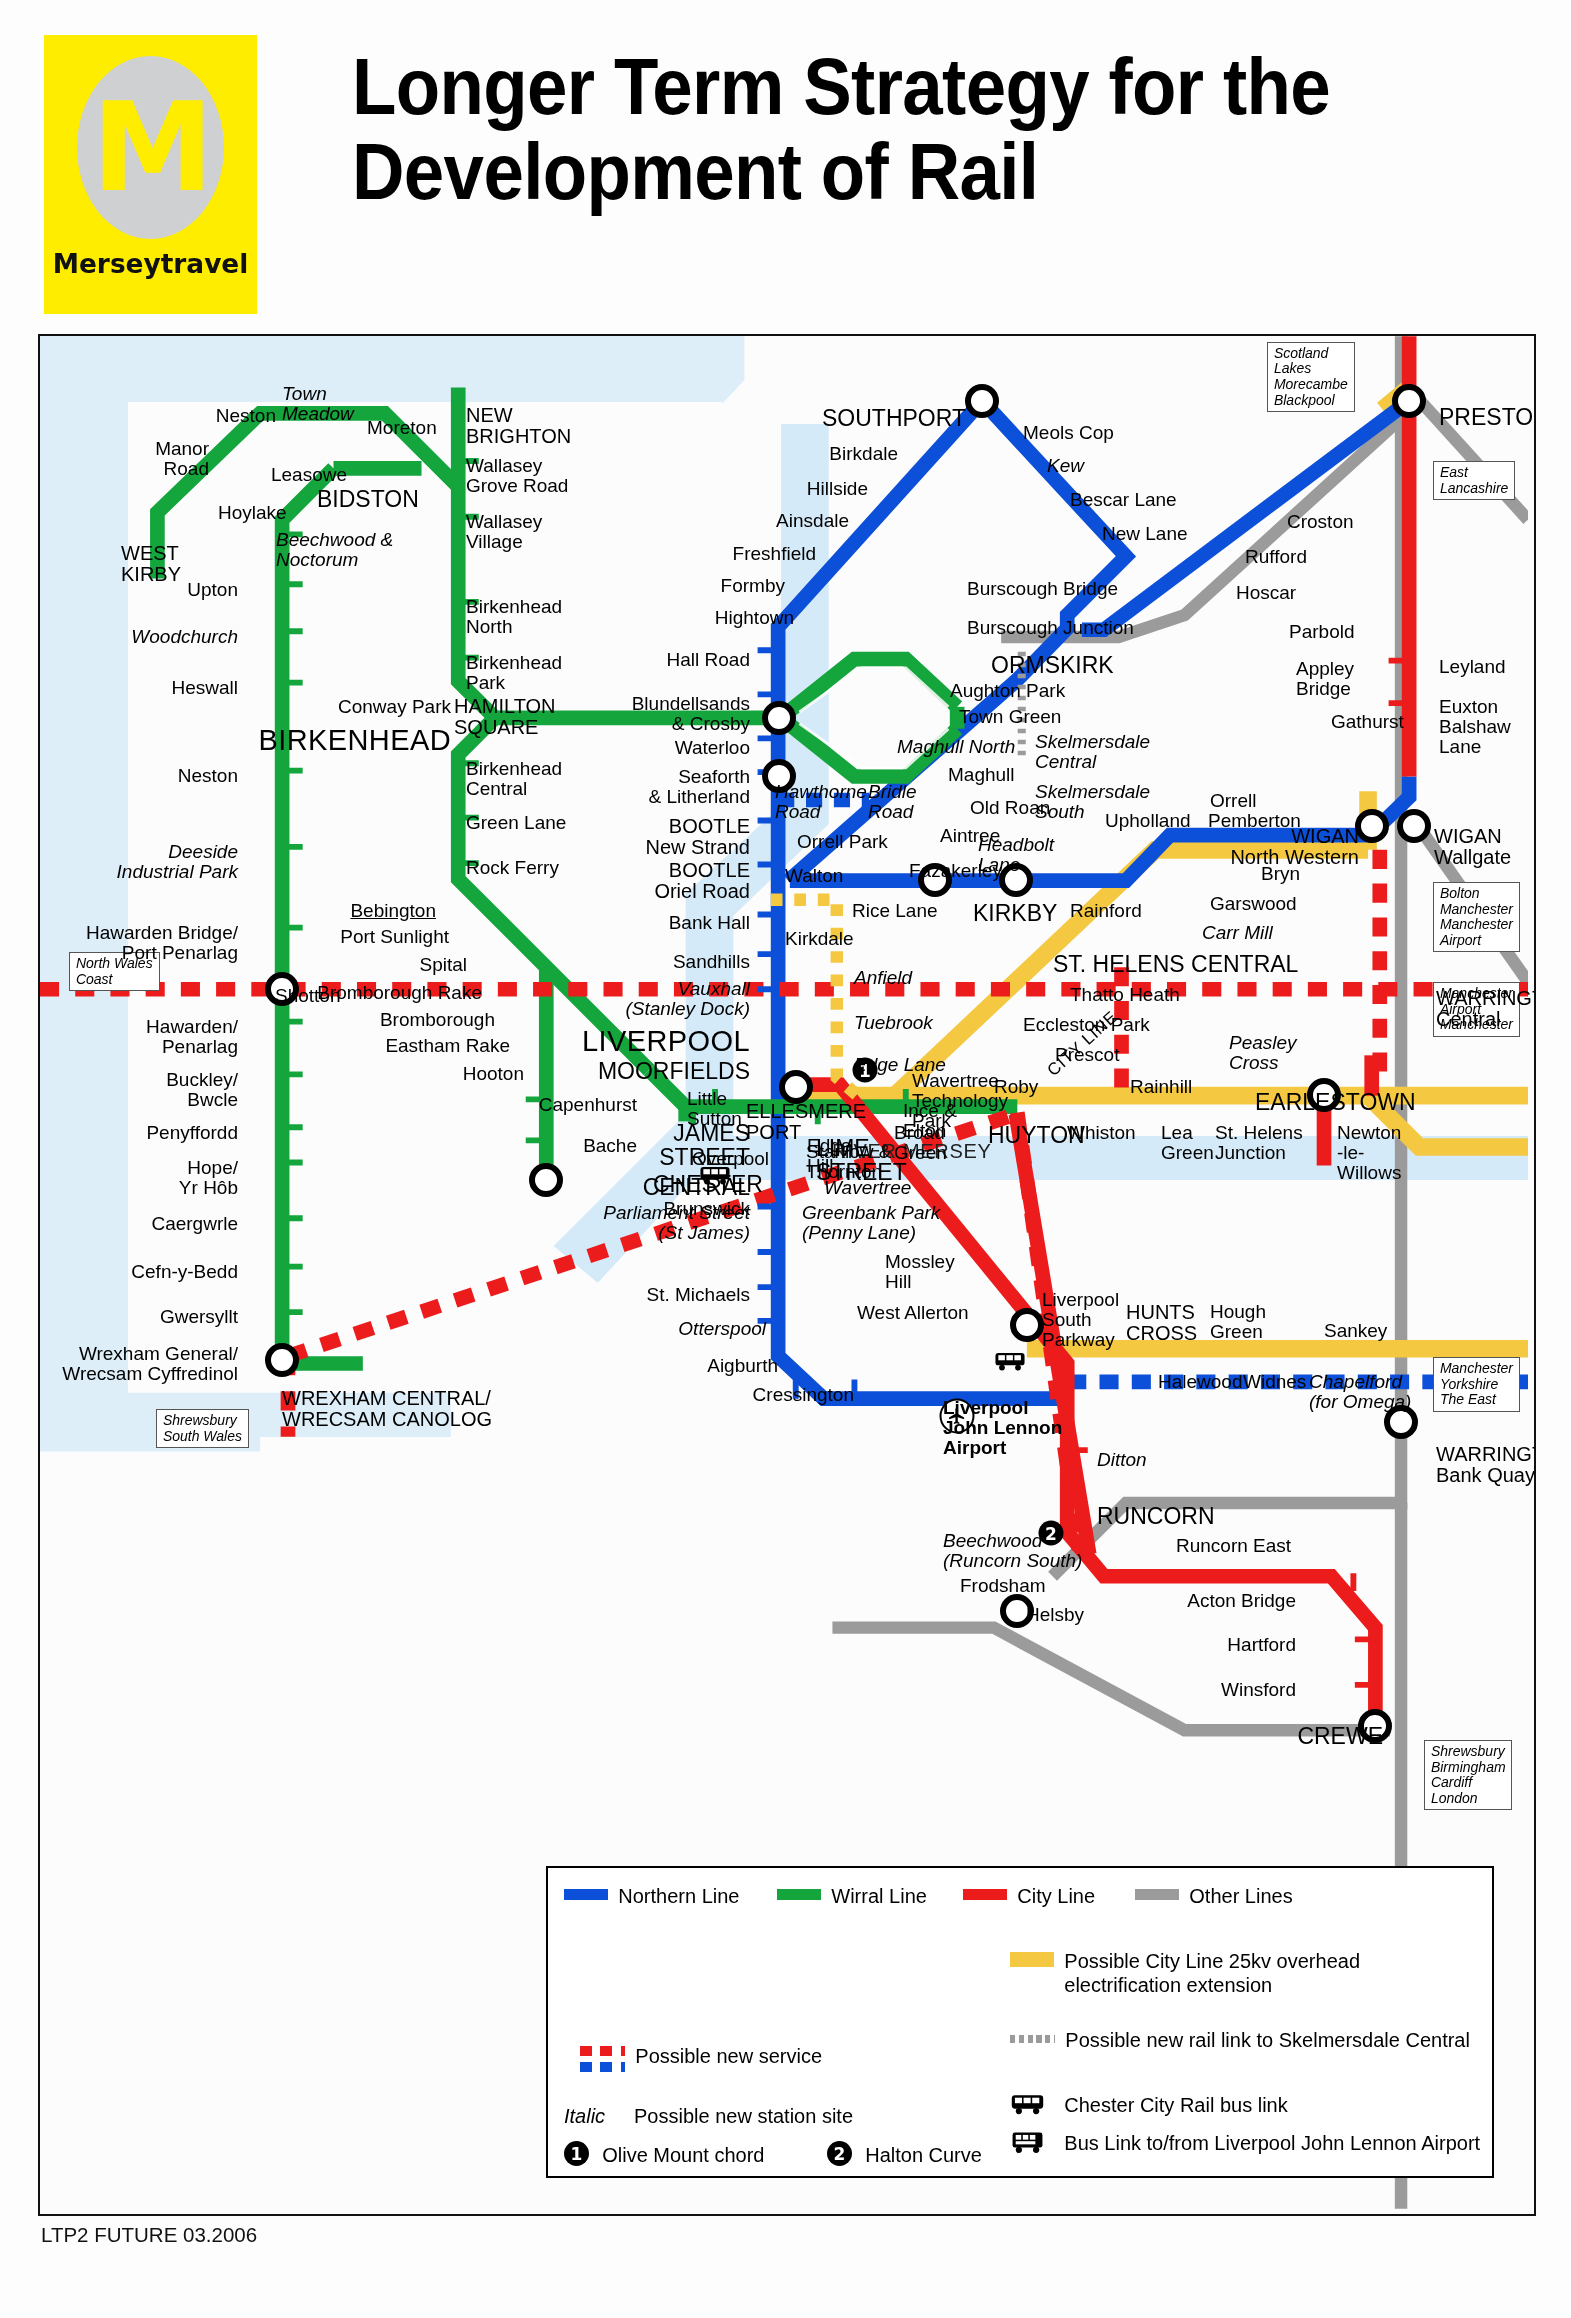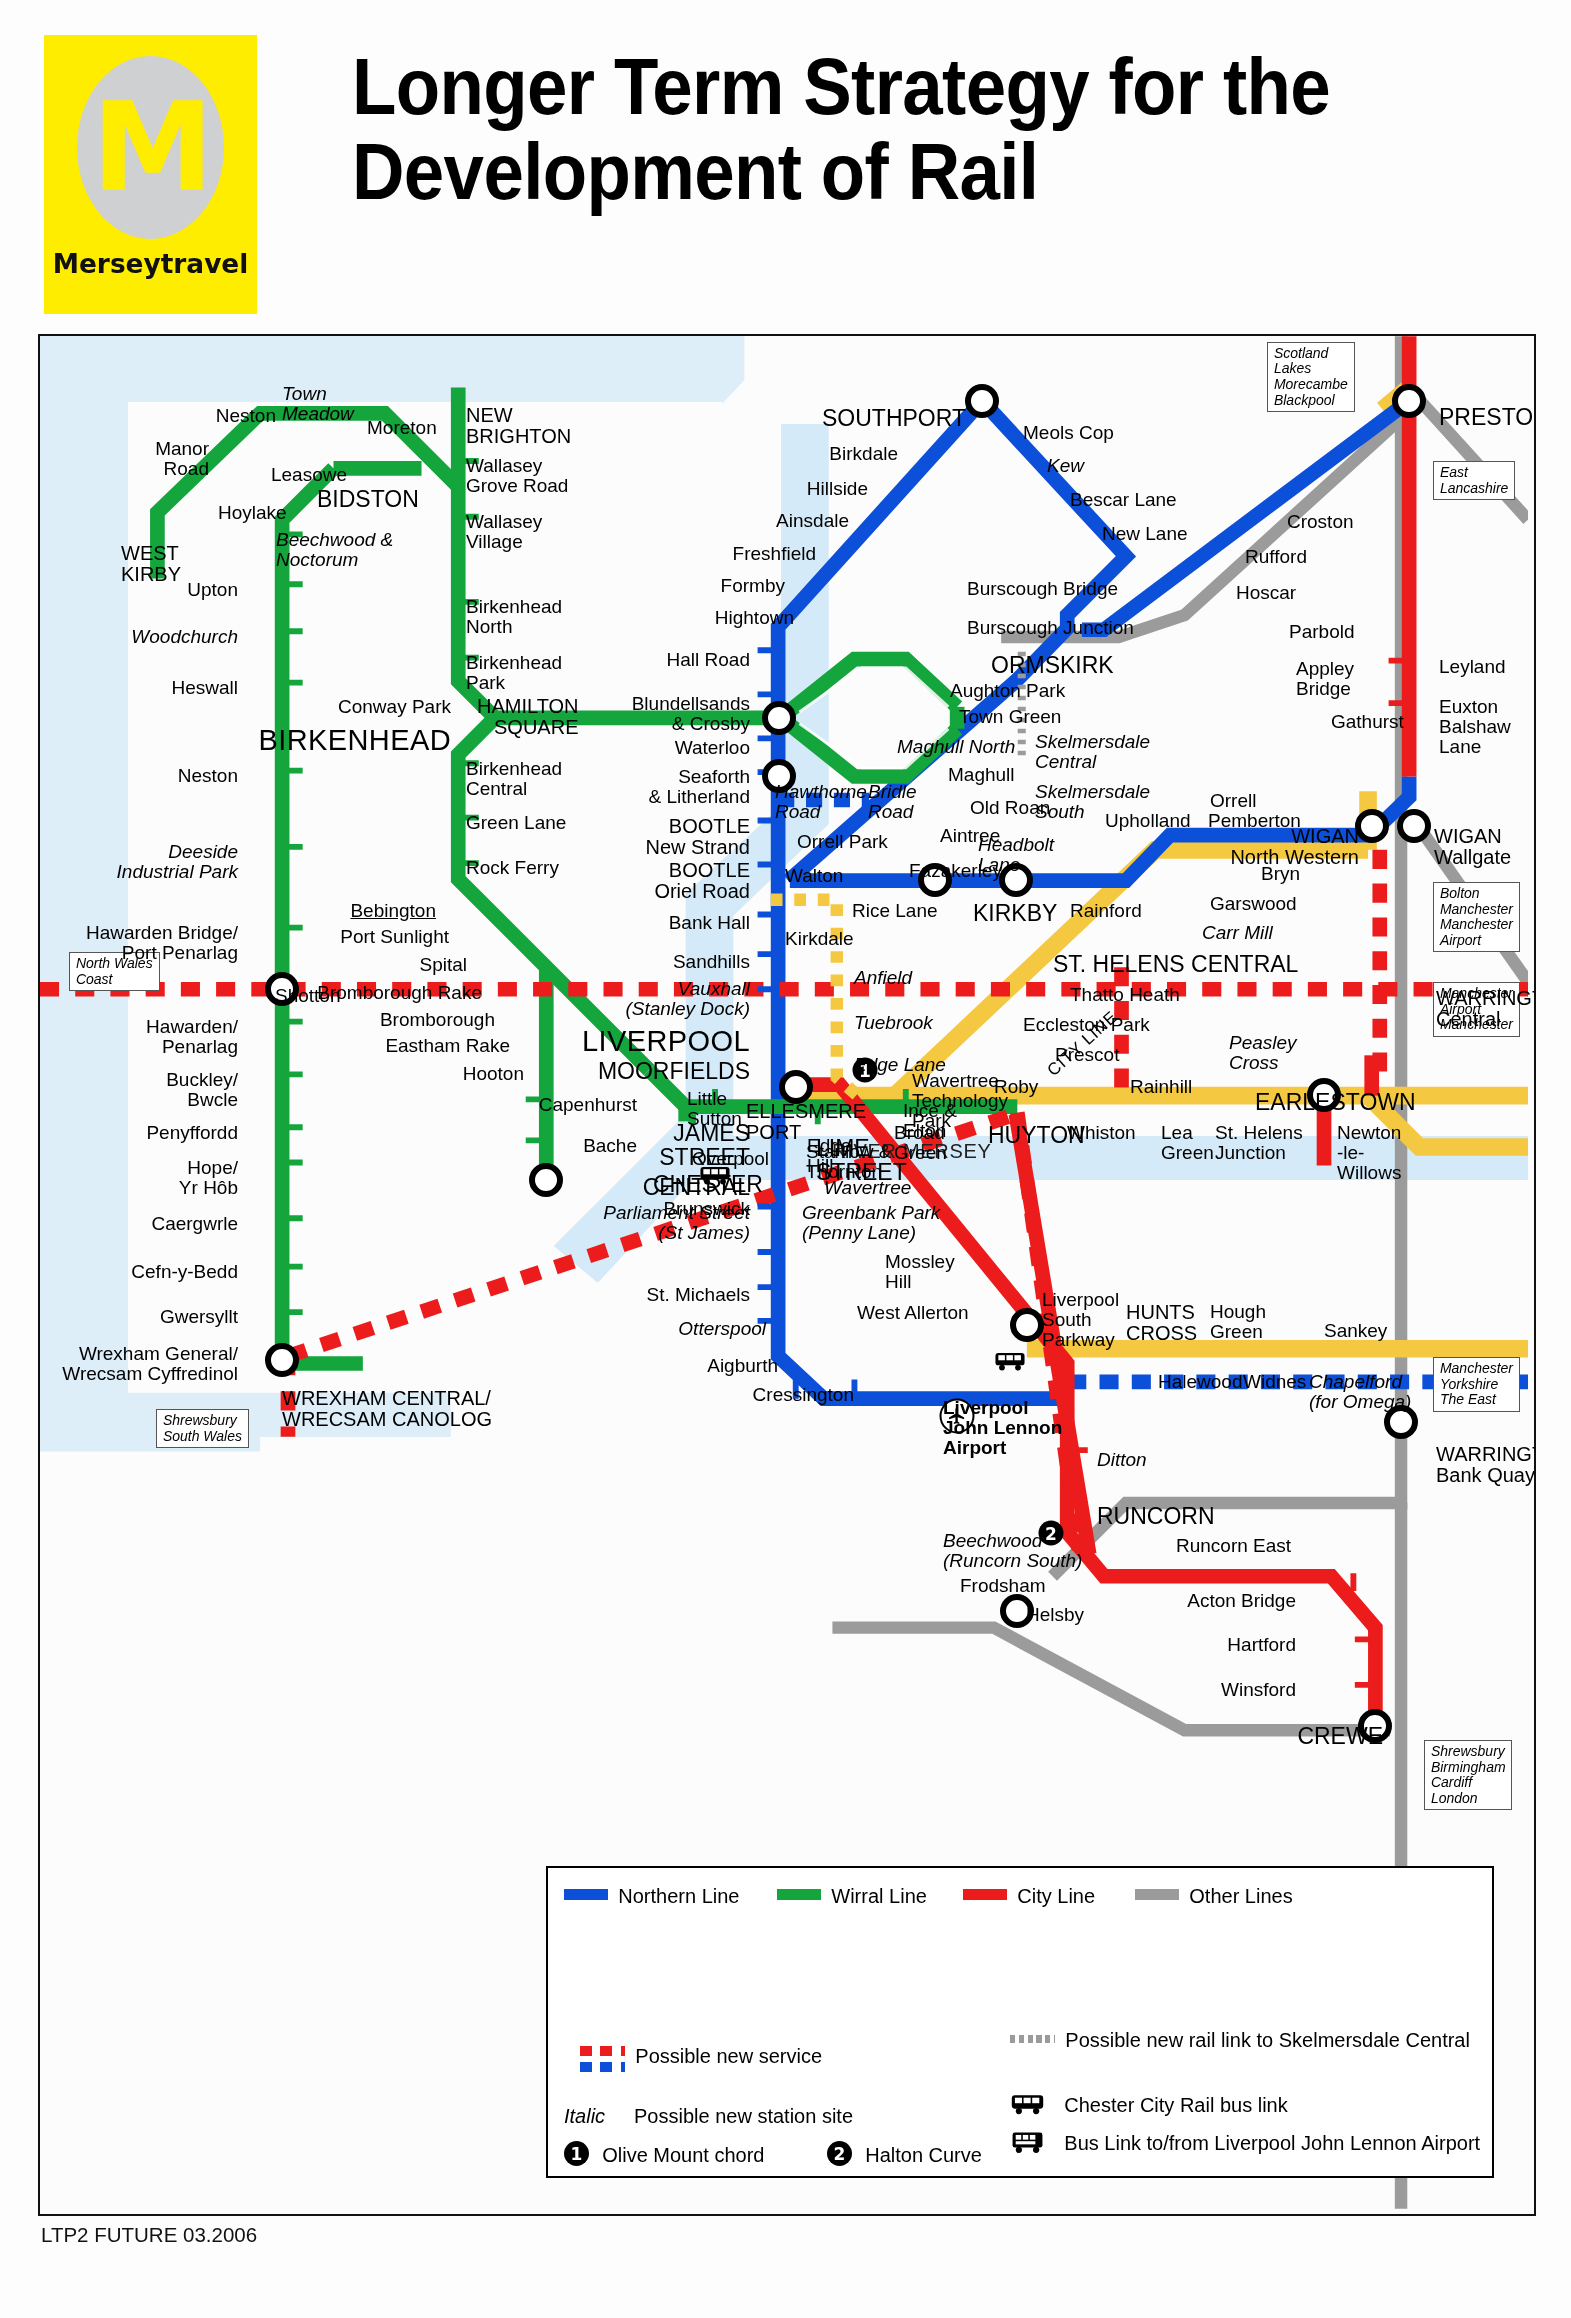--- a/index.html
+++ b/index.html
@@ -459,21 +459,21 @@
           <div class="lb caps2" style="left: 426px; top: 69px;">NEW
 BRIGHTON</div>
           <div class="lb" style="left: 426px; top: 120px;">Wallasey
 Grove Road</div>
           <div class="lb" style="left: 426px; top: 176px;">Wallasey
 Village</div>
           <div class="lb" style="left: 426px; top: 261px;">Birkenhead
 North</div>
           <div class="lb" style="left: 426px; top: 317px;">Birkenhead
 Park</div>
-          <div class="lb caps2" style="left: 437px; top: 360px; text-align: right;">HAMILTON
+          <div class="lb caps2" style="left: 414px; top: 360px;">HAMILTON
 SQUARE</div>
           <div class="lb r" style="left: 411px; top: 361px;">Conway Park</div>
           <div class="lb r big" style="left: 411px; top: 389px;">BIRKENHEAD</div>
           <div class="lb" style="left: 426px; top: 423px;">Birkenhead
 Central</div>
           <div class="lb" style="left: 426px; top: 477px;">Green Lane</div>
           <div class="lb" style="left: 426px; top: 522px;">Rock Ferry</div>
           <div class="lb r" style="left: 396px; top: 565px; text-decoration: underline;">Bebington</div>
           <div class="lb r" style="left: 409px; top: 591px;">Port Sunlight</div>
           <div class="lb r" style="left: 427px; top: 619px;">Spital</div>
@@ -544,20 +544,25 @@
         <div class="lgrow" style="left:415px;top:16px;">
           <div class="swatch" style="background:#ec1c1c;"></div>
           <div class="lgtext">City Line</div>
         </div>
         <div class="lgrow" style="left:587px;top:16px;">
           <div class="swatch" style="background:#9b9b9b;"></div>
           <div class="lgtext">Other Lines</div>
         </div>
 
 
+        <div class="lgrow" style="left:462px;top:81px;">
+          <div class="swatch" style="background:#f5c842;height:14.7px;margin-top:2.9px;"></div>
+          <div class="lgtext">Possible City Line 25kv overhead
+electrification extension</div>
+        </div>
 
         <div class="lgrow" style="left:462px;top:160px;">
           <div class="dotsw"></div>
           <div class="lgtext">Possible new rail link to Skelmersdale Central</div>
         </div>
 
         <div class="lgrow" style="left:32px;top:176px;">
           <div class="dashsw" style="background:
                  repeating-linear-gradient(to right,#ec1c1c 0 11.7px,transparent 11.7px 20.5px) 0 0/100% 10.3px no-repeat,
                  repeating-linear-gradient(to right,#0c4fd8 0 11.7px,transparent 11.7px 20.5px) 0 16px/100% 10.3px no-repeat;"></div>

